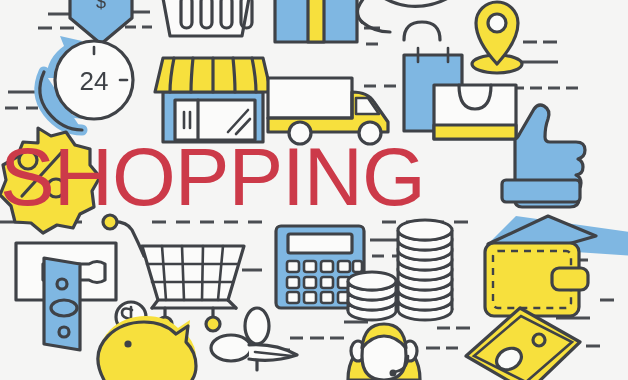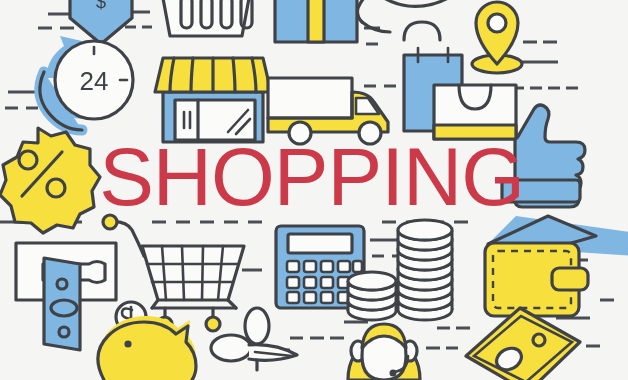--- a/index.html
+++ b/index.html
@@ -5,21 +5,21 @@
   html,body{margin:0;padding:0;}
   body{
     width:628px;height:380px;overflow:hidden;
     background:#f5f5f4;
     font-family:"Liberation Sans", sans-serif;
   }
   #stage{position:relative;width:628px;height:380px;overflow:hidden;background:#f5f5f4;}
   #art{position:absolute;left:0;top:0;width:628px;height:380px;}
   .ttl{
     position:absolute;left:0;top:136px;width:524px;
-    text-align:right;
+    text-align:left;
     font-family:"Liberation Sans", sans-serif;
     font-size:82px;line-height:82px;letter-spacing:-1px;
     font-weight:400;
     color:#cc3a49;
     white-space:nowrap;
     pointer-events:none;
   }
 </style>
 </head>
 <body>

